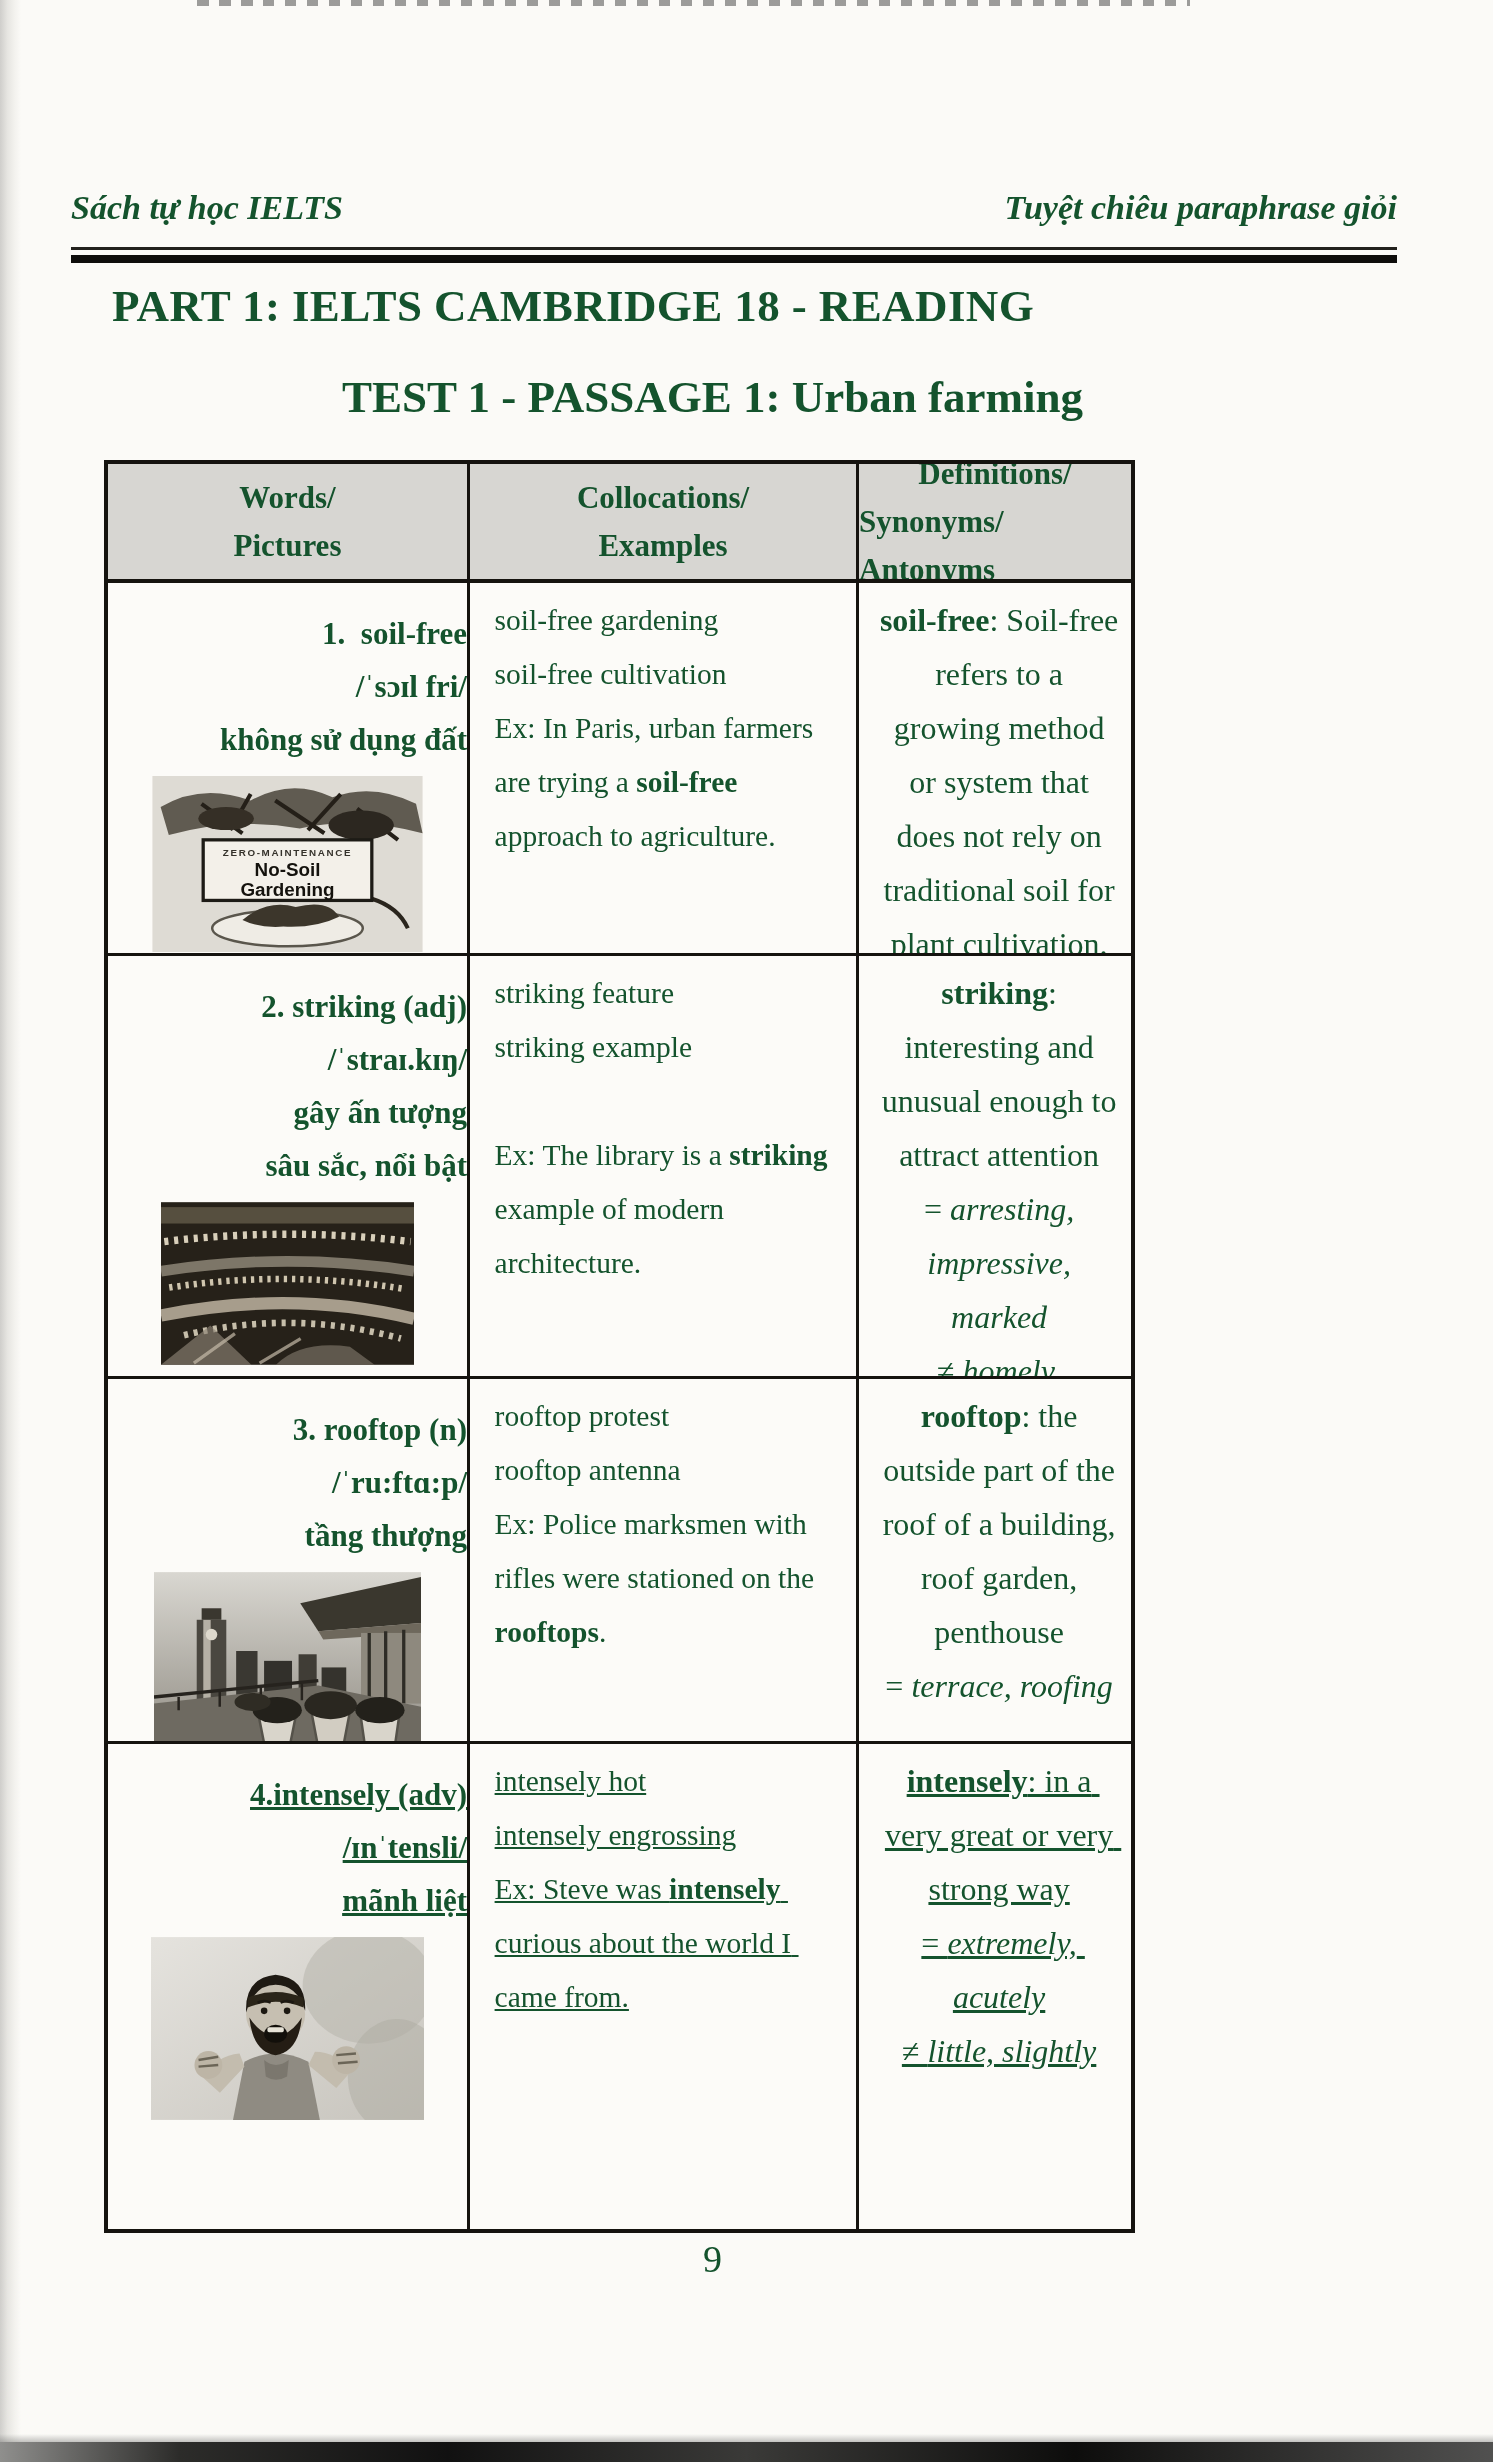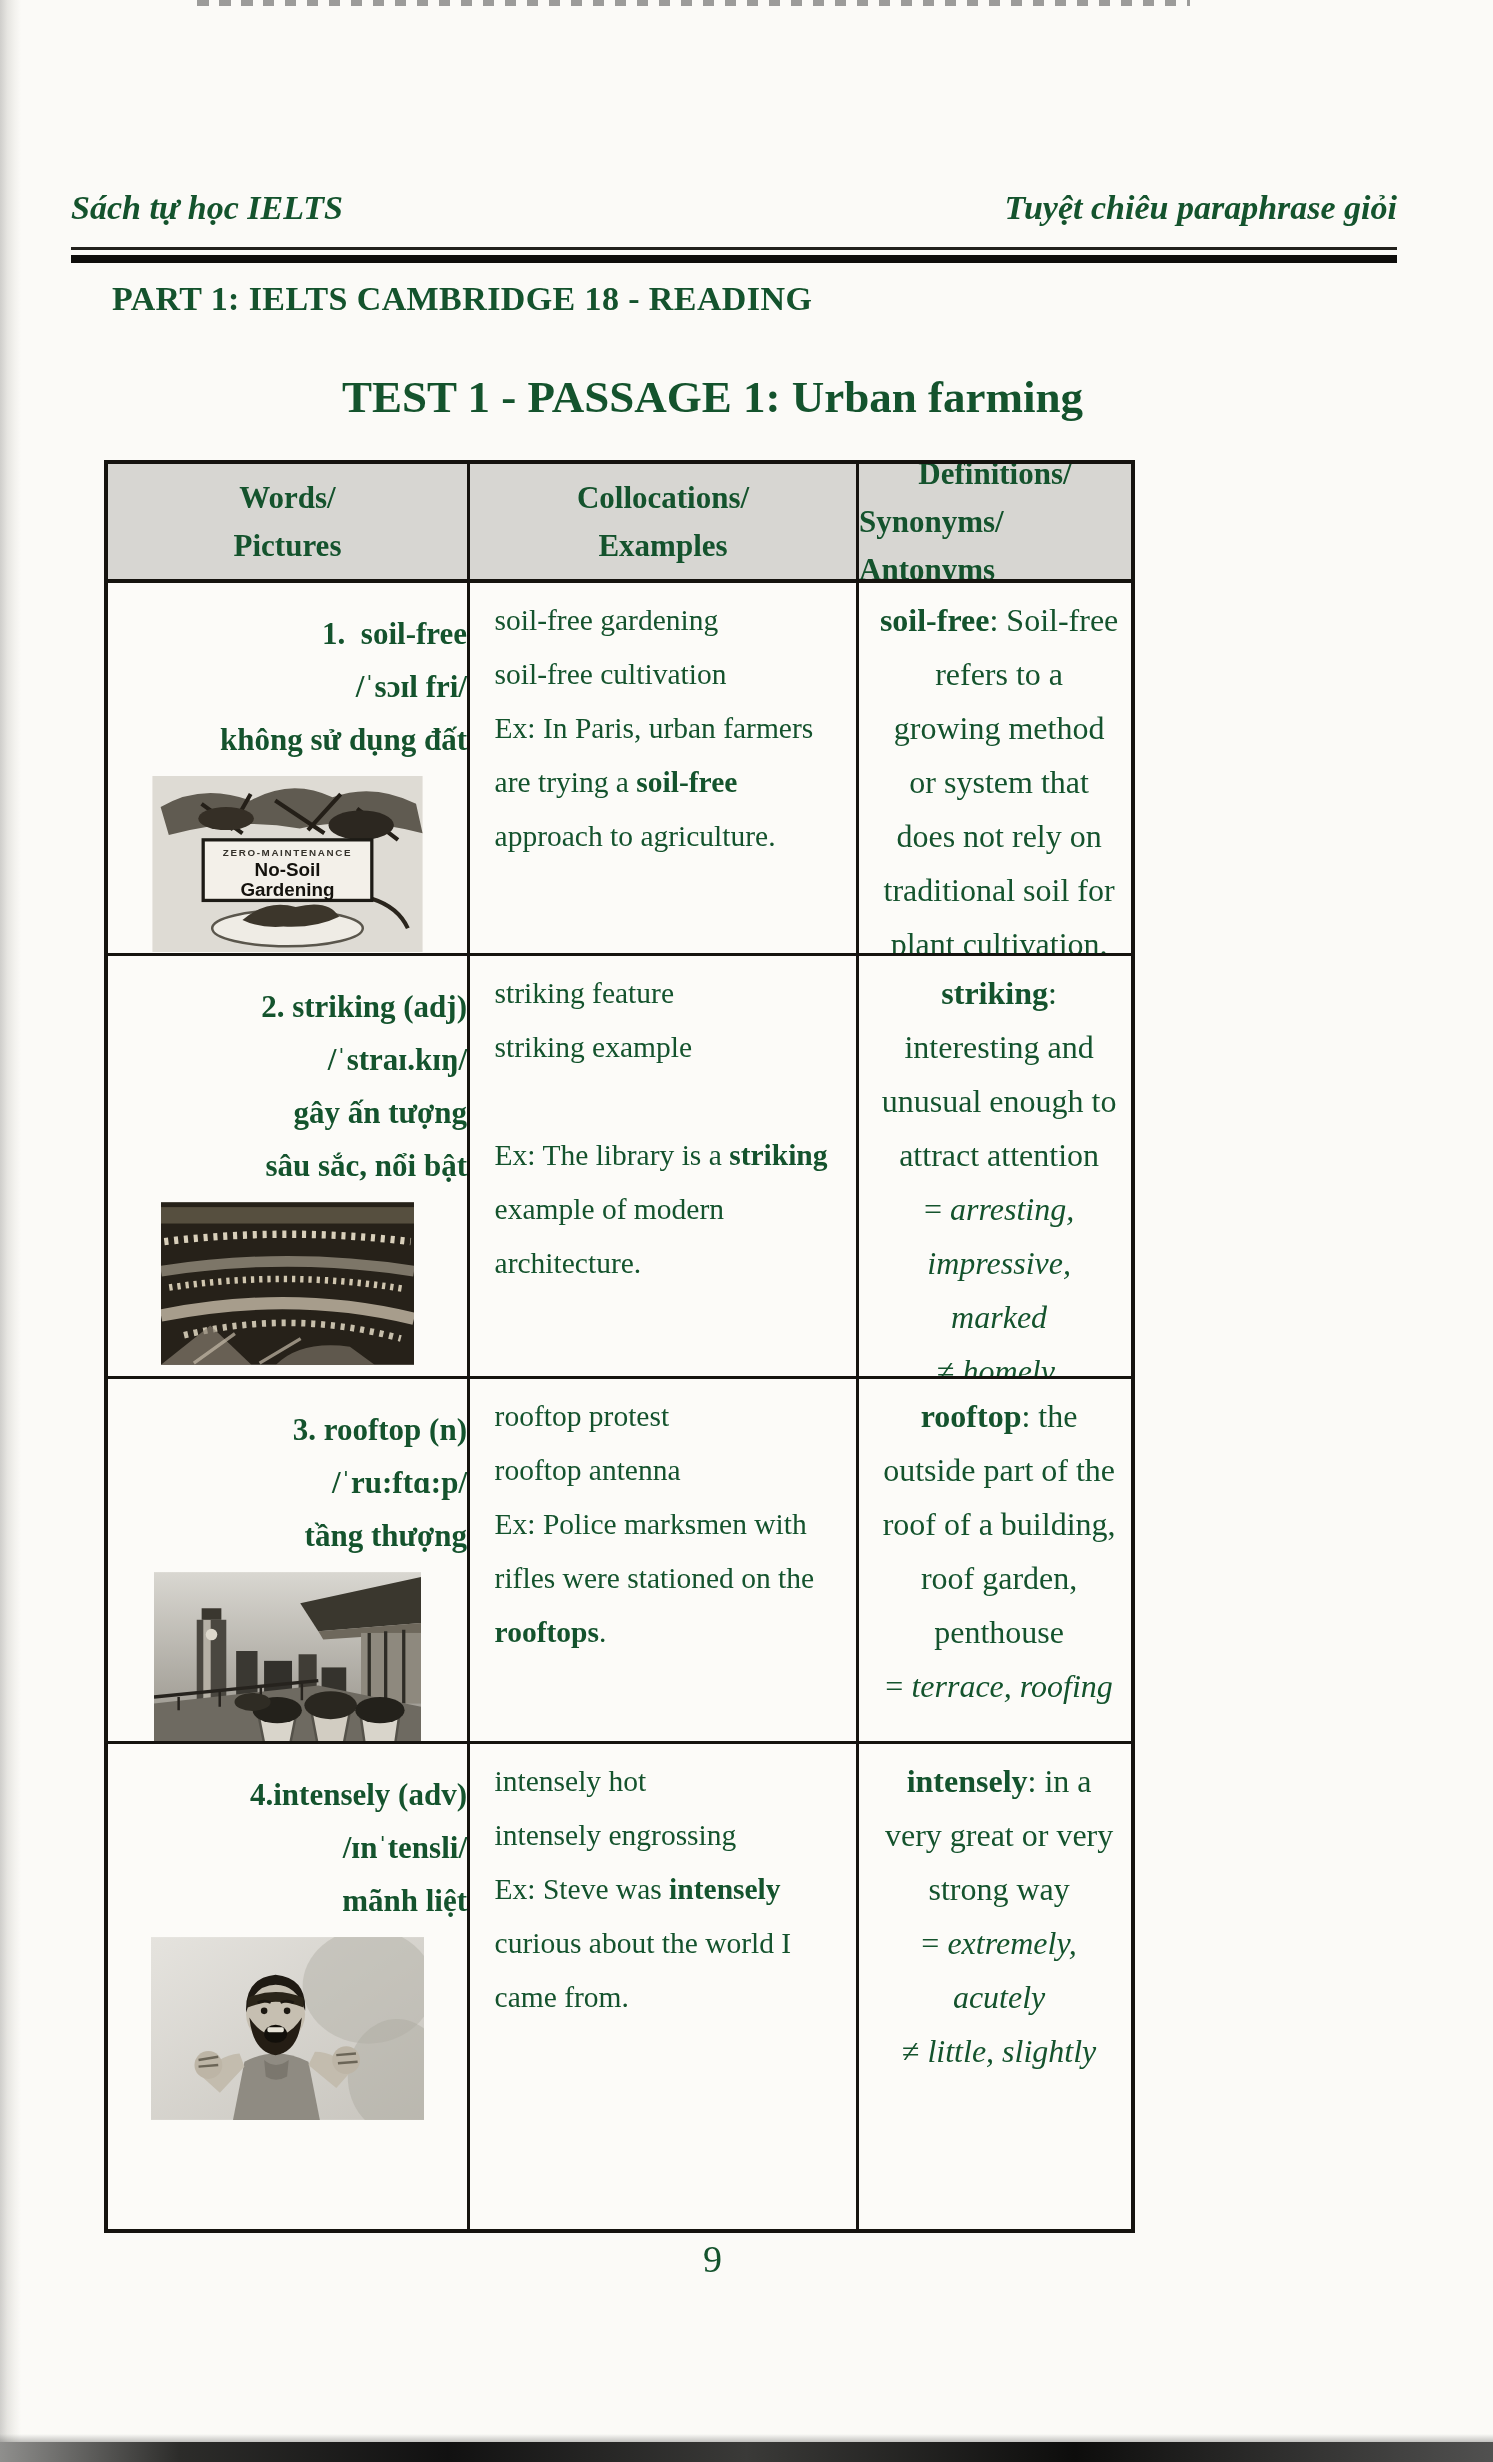--- a/index.html
+++ b/index.html
@@ -19,32 +19,32 @@
 
   
   .run-hdr{position:absolute;top:189px;left:71px;right:96px;height:49px;
     font-style:italic;font-weight:700;font-size:34px;}
   .run-hdr .left{position:absolute;left:0;top:0;}
   .run-hdr .right{position:absolute;right:0;top:0;}
   .hdr-rule{position:absolute;left:71px;top:247px;width:1326px;}
   .hdr-rule .thin{height:3.3px;background:#23211d;margin-bottom:4.9px;}
   .hdr-rule .thick{height:8.2px;background:#0e0d0b;}
 
-  .title{position:absolute;left:112px;top:280px;font-size:34px;font-weight:700;letter-spacing:0.4px;}
+  .title{position:absolute;left:112px;top:280px;font-size:45px;font-weight:700;letter-spacing:0.4px;}
   .subtitle{position:absolute;left:104px;top:371px;width:1217px;text-align:center;
     font-size:45px;font-weight:700;}
 
   
   .vocab-table{position:absolute;left:104px;top:460px;width:1031px;height:1773px;
     box-sizing:border-box;border:4.1px solid #15130f;background:#fcfbf8;
     display:grid;grid-template-columns:362px 389px 1fr;
     grid-template-rows:119px 373px 423px 365px 1fr;}
   .cell{box-sizing:border-box;border-right:3.3px solid #15130f;border-bottom:3.3px solid #15130f;overflow:hidden;}
   .cell.cR{border-right:none;}
-  .cell.cB{border-bottom:none;}
+  .cell.cB{border-bottom:none;text-decoration:underline;}
   .hcell{background:#d7d6d2;display:flex;flex-direction:column;justify-content:center;align-items:center;
     font-weight:700;font-size:31px;line-height:48px;border-bottom:4.1px solid #15130f;}
   .word-cell{text-align:right;padding-top:24px;}
   .word-cell .tline{font-size:31px;line-height:53px;}
   .coll-cell{padding:9.8px 14.8px 0 24.6px;font-size:29.5px;line-height:54px;}
   .def-cell{padding:9.8px 11.5px 0 19.7px;font-size:32px;line-height:54px;text-align:center;}
   .tline{white-space:pre-wrap;}
   .tline:empty{height:54px;}
   .b{font-weight:700;}
   .i{font-style:italic;}

